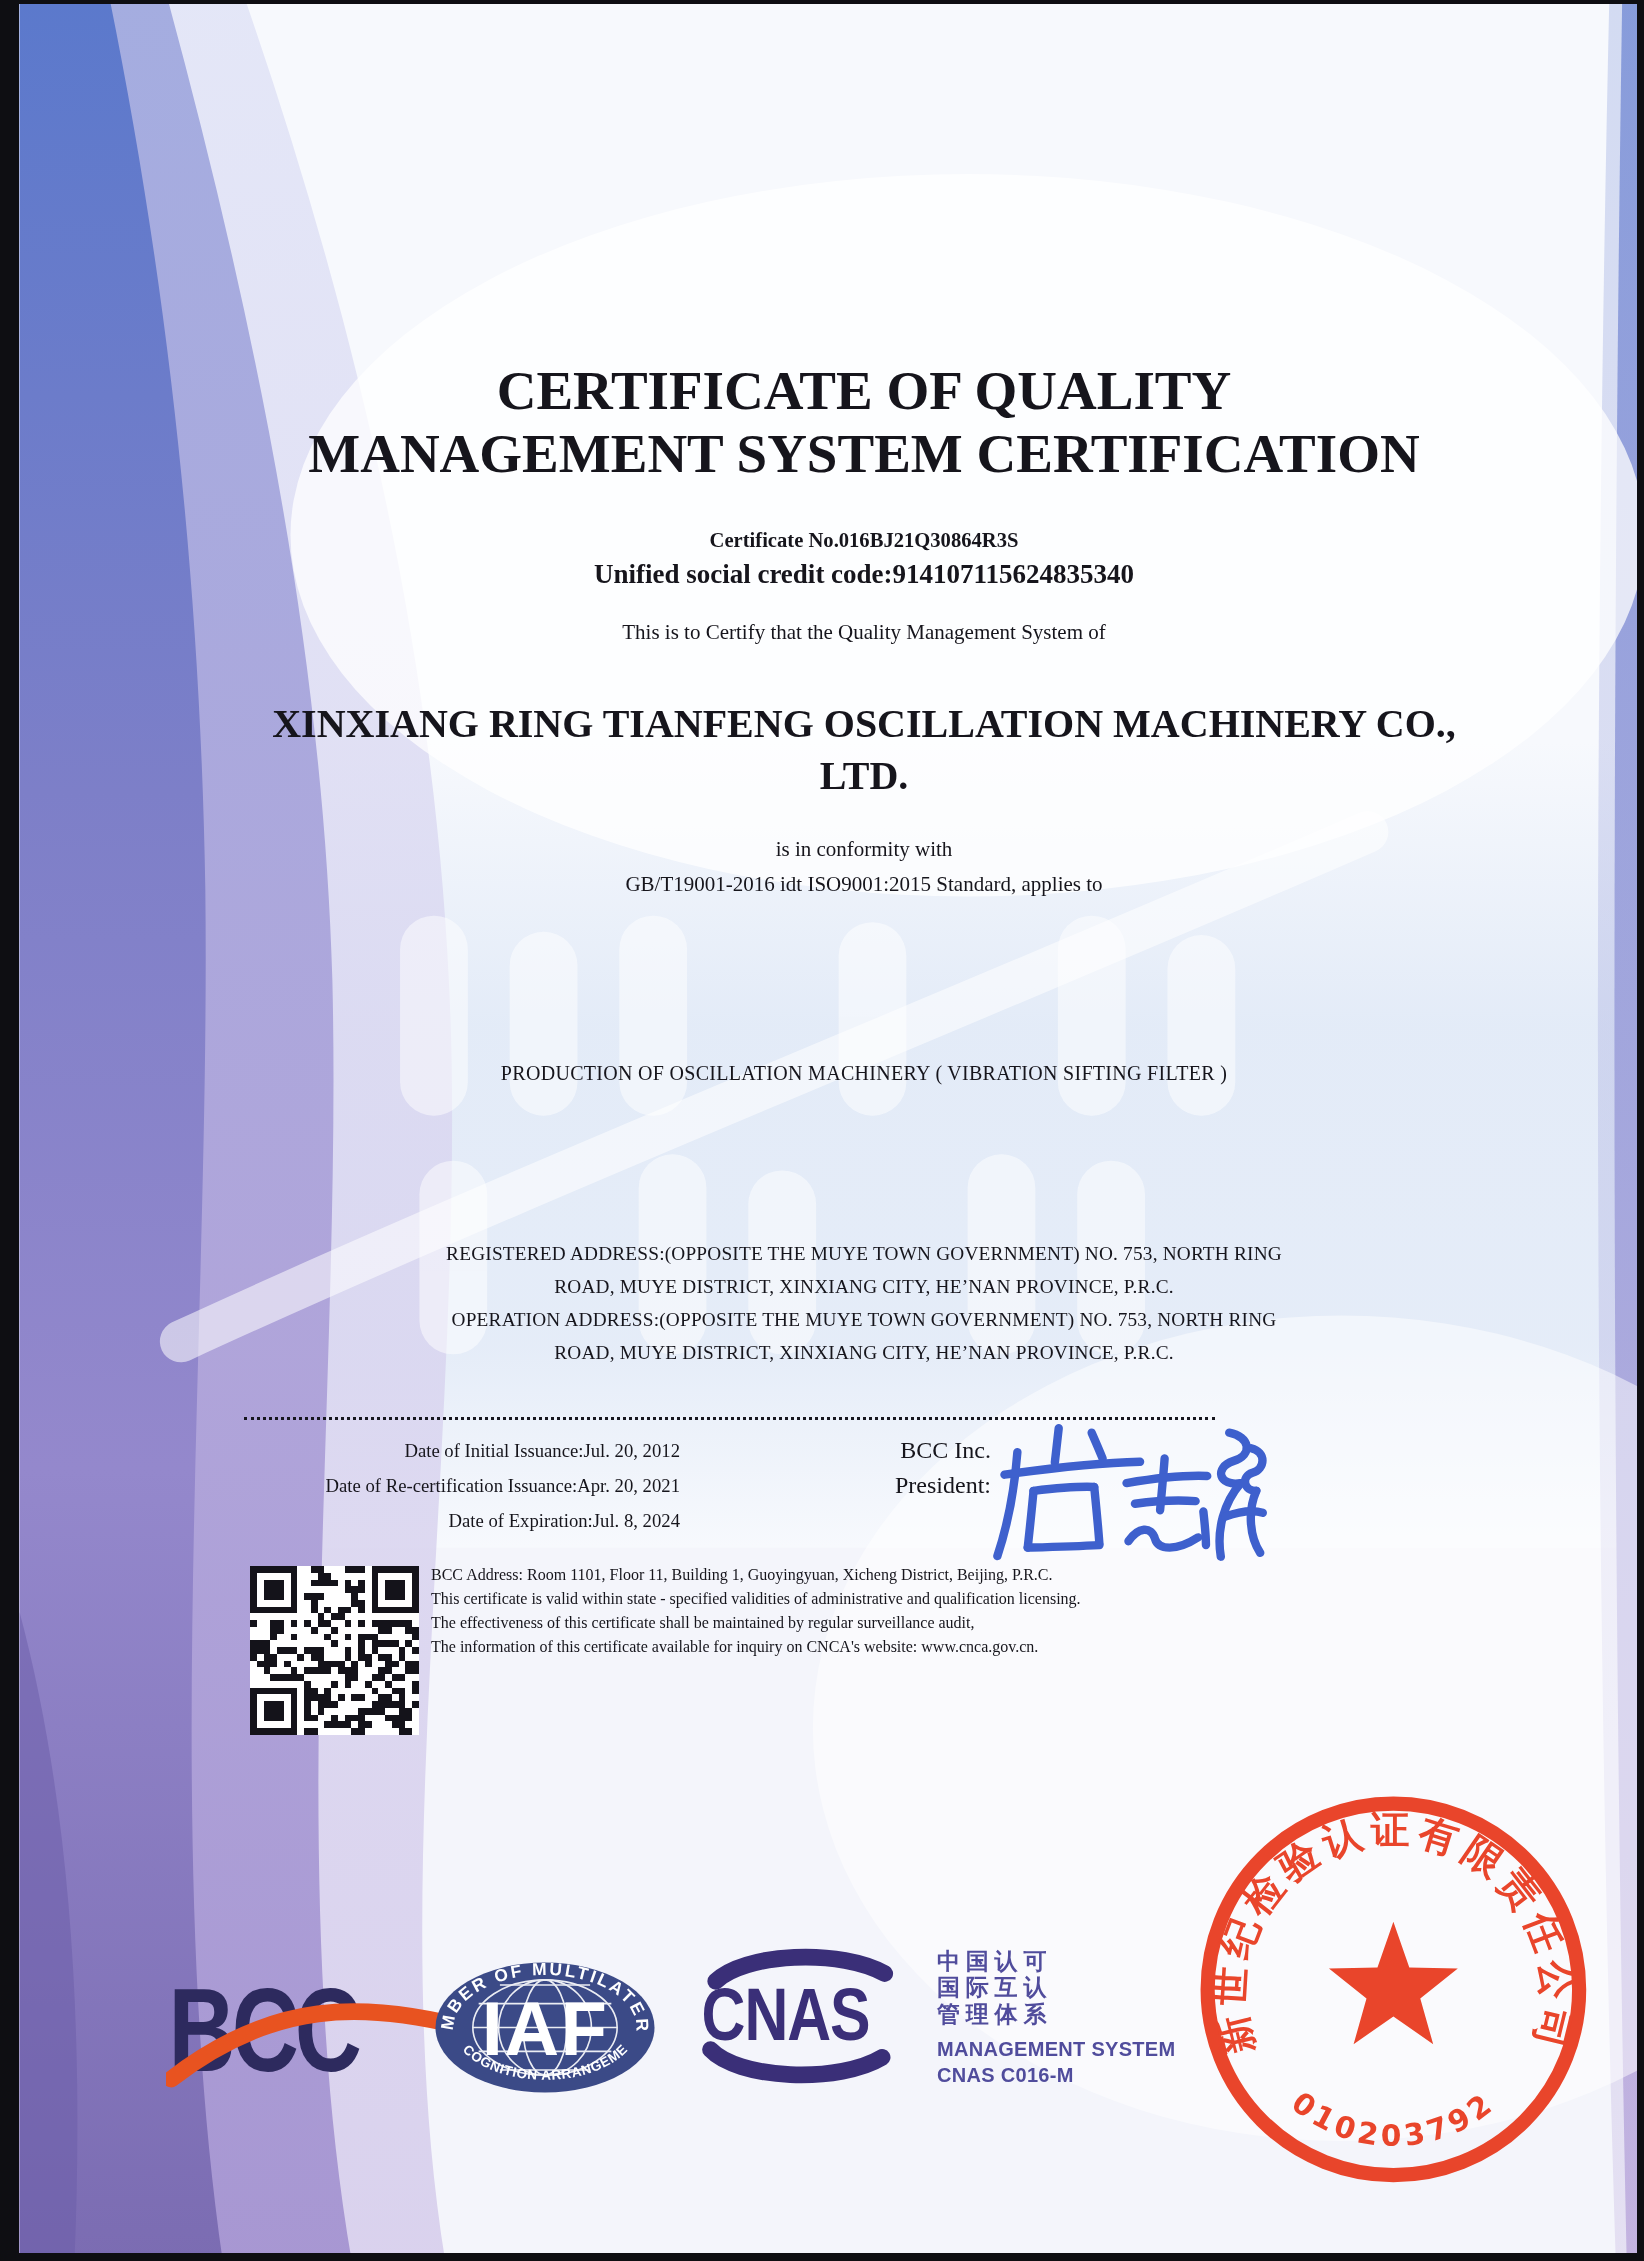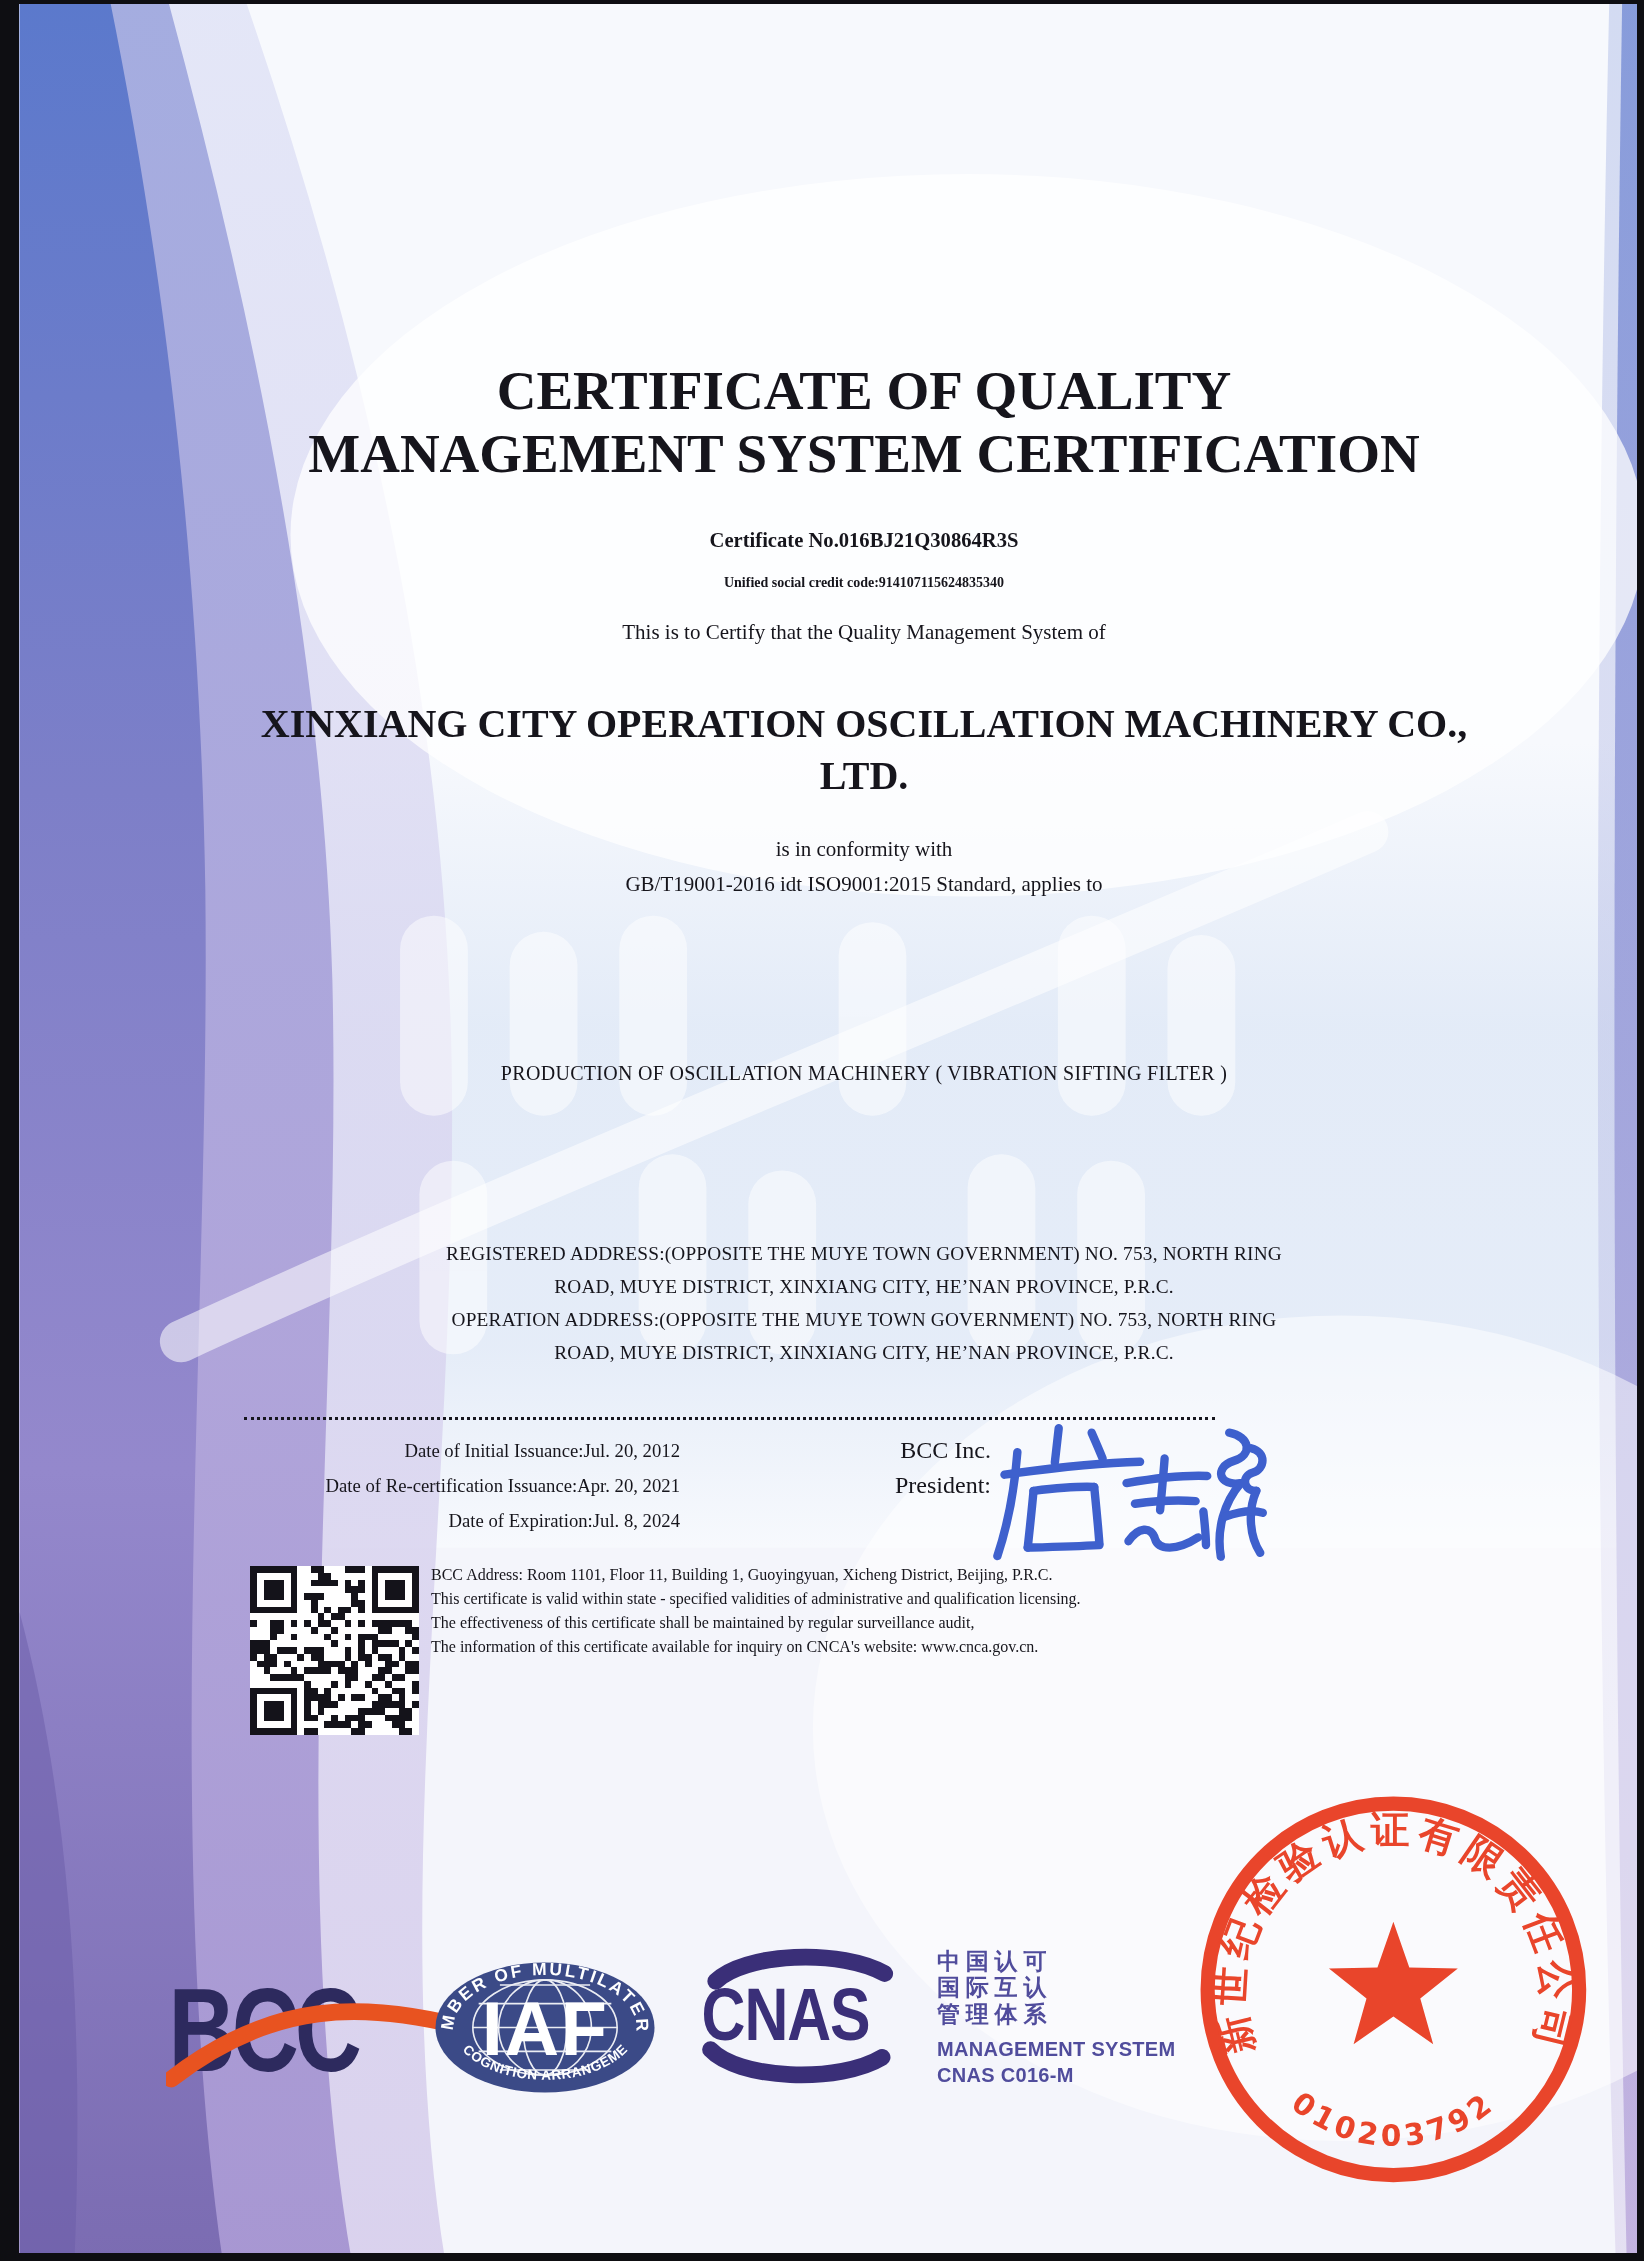--- a/index.html
+++ b/index.html
@@ -4,21 +4,21 @@
 <style>
   html,body{margin:0;padding:0;background:#e9e9ee;}
   #page{position:relative;width:1645px;height:2261px;background:#fef9c3;overflow:hidden;
         font-family:"Liberation Serif","DejaVu Serif",serif;color:#16151c;padding-left:47px;}
   svg{display:block;}
   .bg{position:absolute;left:0;top:0;z-index:0;}
   .edge{position:absolute;background:#0e0e12;z-index:9;}
   .center-col{position:absolute;left:87px;width:1554px;text-align:center;z-index:3;}
   .title{top:359px;font-size:55px;font-weight:bold;line-height:63px;letter-spacing:0px;}
   .certno{top:529px;font-size:20.6px;font-weight:bold;}
-  .code{top:559px;font-size:14px;font-weight:bold;margin-top:16px;}
+  .code{top:559px;font-size:27px;font-weight:bold;}
   .certify{top:620px;font-size:21px;}
   .company{top:698px;font-size:40px;font-weight:bold;line-height:52px;}
   .conform{top:837px;font-size:21px;}
   .standard{top:872px;font-size:21px;}
   .scope{top:1062px;font-size:20px;letter-spacing:0.3px;}
   .addresses{top:1237px;font-size:19.3px;line-height:33px;letter-spacing:0.2px;}
   .dates{position:absolute;left:277px;width:403px;top:1433px;font-size:18.7px;line-height:35px;
          text-align:right;z-index:3;}
   .issuer{position:absolute;left:895px;top:1433px;font-size:24px;line-height:35px;z-index:3;text-align:right;}
   .sep{position:absolute;left:244px;top:1417px;width:971px;border-top:3.9px dotted #17171f;z-index:3;}
@@ -111,21 +111,21 @@
   <div class="center-col title">
     <div>CERTIFICATE OF QUALITY</div>
     <div>MANAGEMENT SYSTEM CERTIFICATION</div>
   </div>
 
   <div class="center-col certno">Certificate No.016BJ21Q30864R3S</div>
   <div class="center-col code">Unified social credit code:914107115624835340</div>
   <div class="center-col certify">This is to Certify that the Quality Management System of</div>
 
   <div class="center-col company">
-    <div>XINXIANG CITY OPERATION OSCILLATION MACHINERY CO.,</div>
+    <div>XINXIANG RING TIANFENG OSCILLATION MACHINERY CO.,</div>
     <div>LTD.</div>
   </div>
 
   <div class="center-col conform">is in conformity with</div>
   <div class="center-col standard">GB/T19001-2016 idt ISO9001:2015 Standard, applies to</div>
   <div class="center-col scope">PRODUCTION OF OSCILLATION MACHINERY ( VIBRATION SIFTING FILTER )</div>
 
   <div class="center-col addresses">
     <div>REGISTERED ADDRESS:(OPPOSITE THE MUYE TOWN GOVERNMENT) NO. 753, NORTH RING</div>
     <div>ROAD, MUYE DISTRICT, XINXIANG CITY, HE’NAN PROVINCE, P.R.C.</div>

